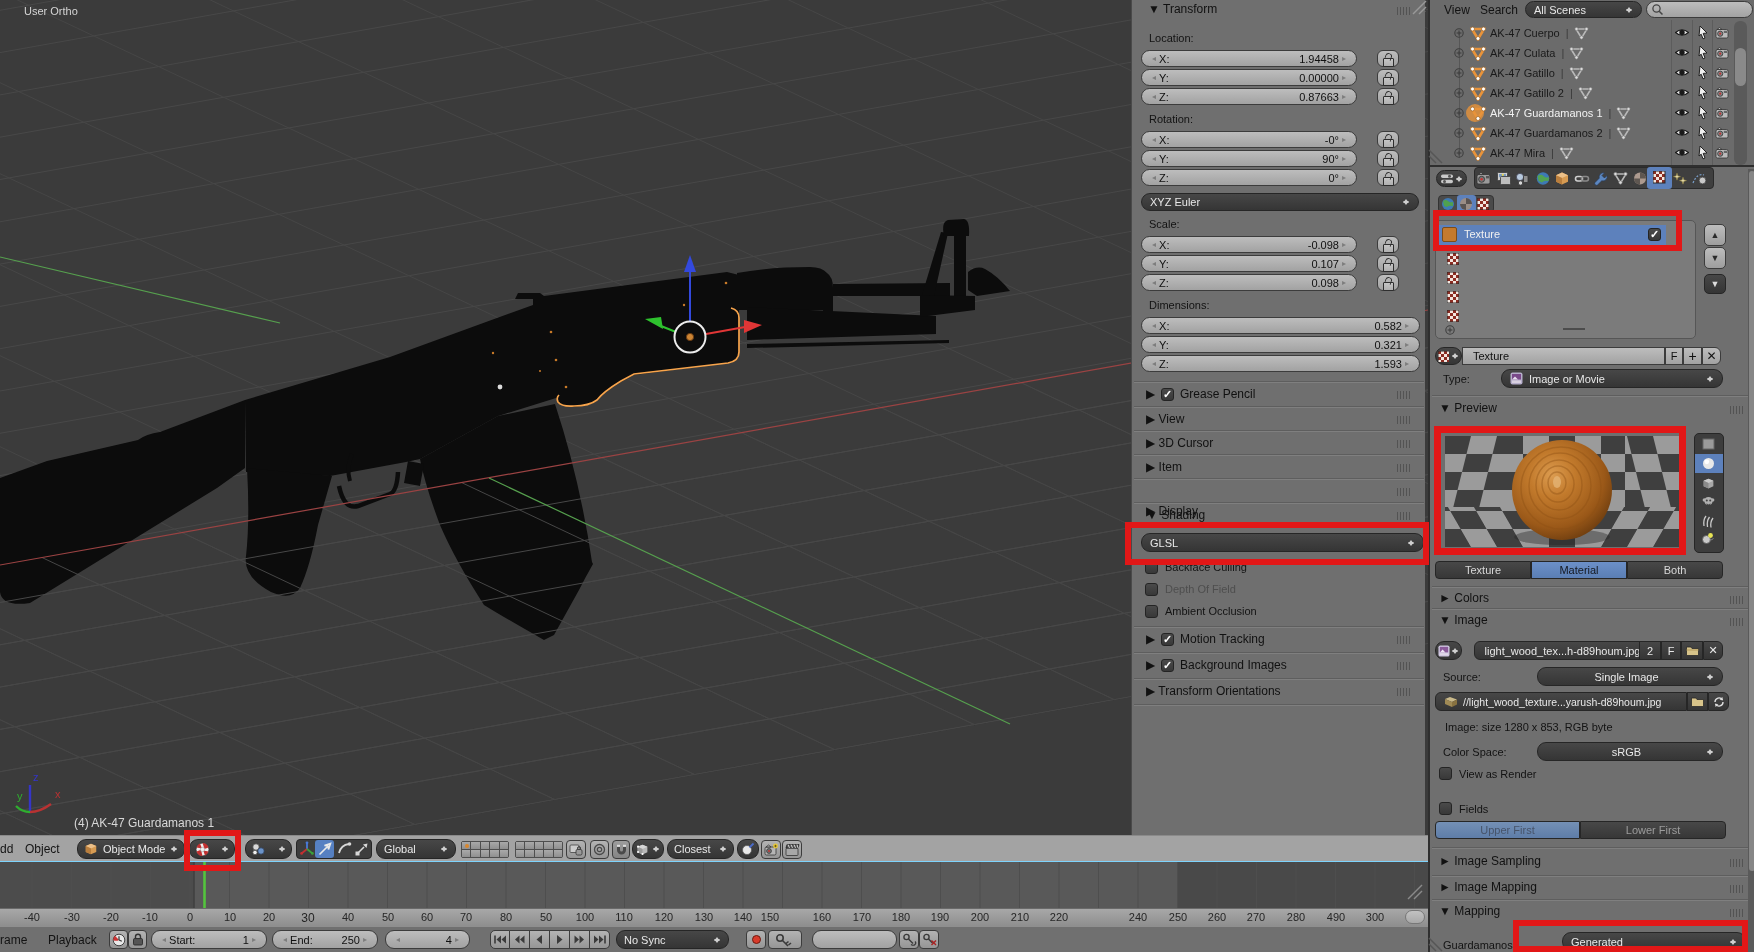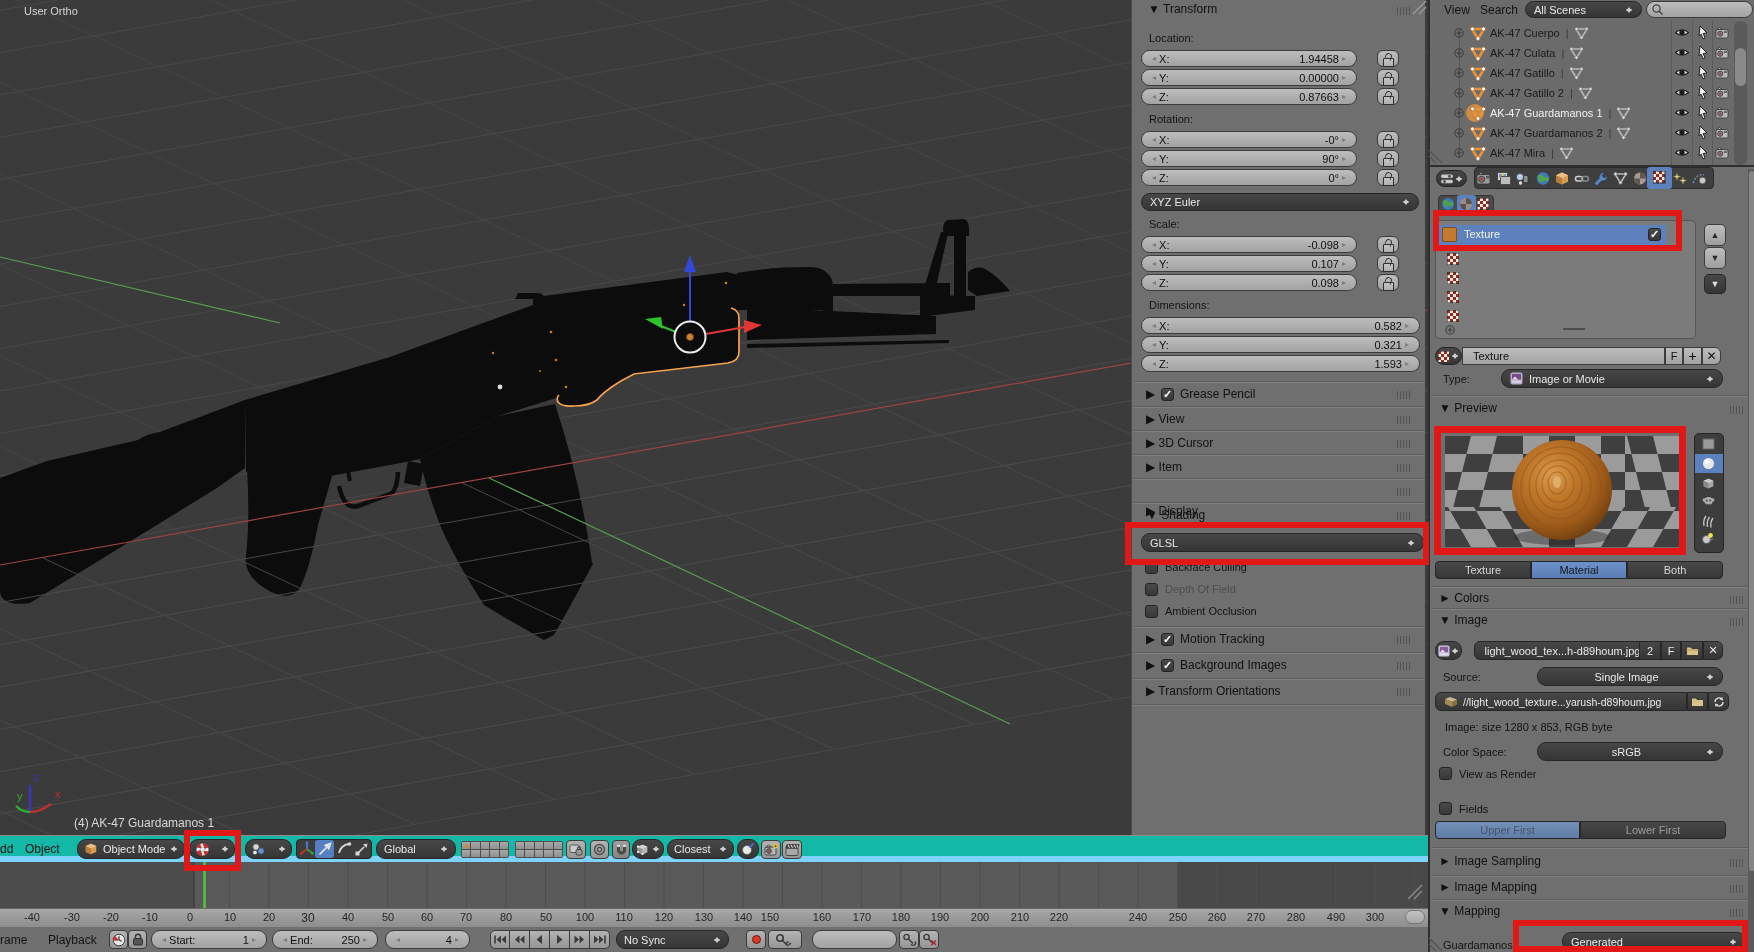--- a/index.html
+++ b/index.html
@@ -253,21 +253,21 @@
 
     <g stroke="#9a9a9a" stroke-width="1.4">
       <line x1="1416" y1="3" x2="1425" y2="12"></line>
         <line x1="1420" y1="3" x2="1425" y2="8"></line>
     </g>
   </svg>
   <div class="abs" style="left:24px;top:5px;color:#d5d5d5;font-size:11px;">User Ortho</div>
   <div class="abs" style="left:74px;top:816px;color:#d8d8d8;font-size:12px;">(4) AK-47 Guardamanos 1</div>
 </div>
 
-<div class="abs" id="vhead" style="left:0;top:835px;width:1428px;height:27px;background:#14b8a6;border-top:1px solid #8a8a8a;border-bottom:6px solid #7dd3fc;">
+<div class="abs" id="vhead" style="left:0;top:835px;width:1428px;height:27px;background:#a3a3a3;border-top:1px solid #8a8a8a;border-bottom:1px solid #7dd3fc;">
   <div class="lab" style="left:0px;top:6px;font-size:12px;">dd</div>
   <div class="lab" style="left:25px;top:6px;font-size:12px;">Object</div>
   <div class="darkw" style="left:77px;top:3px;width:108px;height:20px;padding:0 6px;">
     <svg width="14" height="14" viewBox="0 0 16 15" style="margin-right:5px;">
         <path d="M8 1.5 L14 4.2 L14 10.8 L8 13.5 L2 10.8 L2 4.2 Z" fill="#d79b52"></path>
         <path d="M8 1.5 L14 4.2 L8 7 L2 4.2 Z" fill="#ecc089"></path>
         <path d="M8 7 L8 13.5 L2 10.8 L2 4.2 Z" fill="#b97e3d"></path>
       </svg>
     <span>Object Mode</span>
       <span class="ud"></span>

